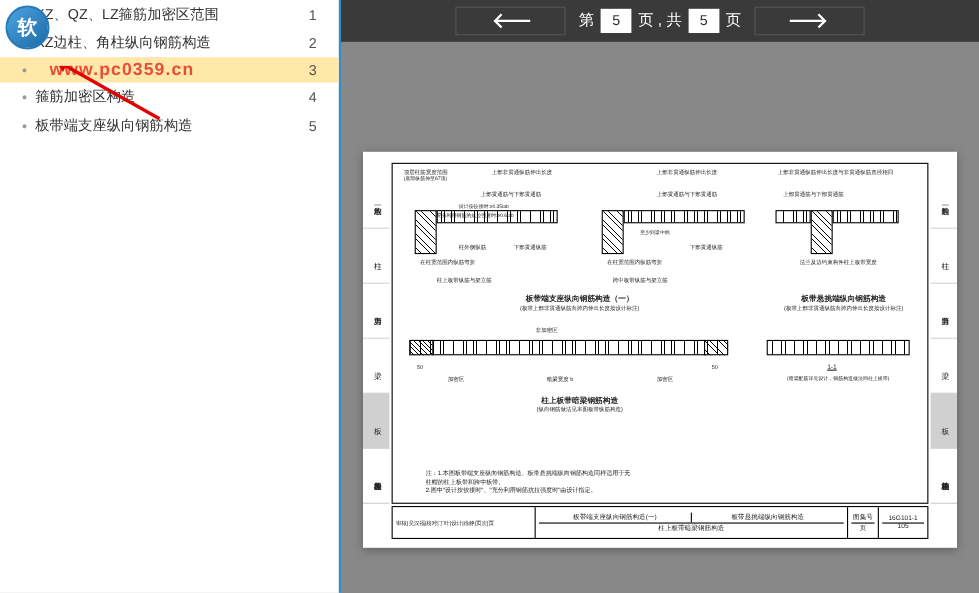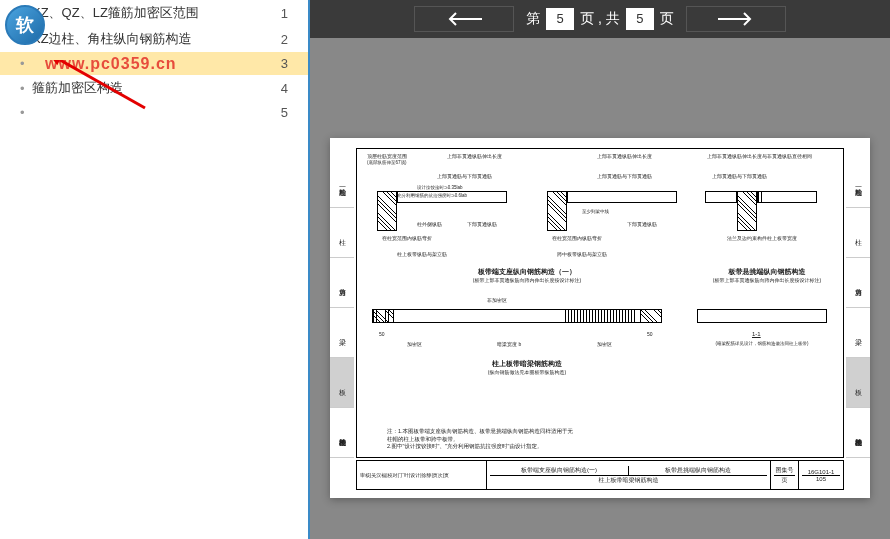--- a/index.html
+++ b/index.html
@@ -89,20 +89,21 @@
       <span class="dot">•</span>
       <span class="toc-page">3</span>
     </div>
     <div class="toc-item">
       <span class="dot">•</span>
         <span class="toc-label">箍筋加密区构造</span>
       <span class="toc-page">4</span>
     </div>
     <div class="toc-item">
       <span class="dot">•</span>
+        <span class="toc-label">板带端支座纵向钢筋构造</span>
       <span class="toc-page">5</span>
     </div>
 
     <svg class="red-arrow" width="120" height="60">
       <line x1="10" y1="0" x2="95" y2="48" stroke="#e30000" stroke-width="3"></line>
       <polygon points="0,-6 12,0 0,6" fill="#e30000" transform="translate(10,0) rotate(207)"></polygon>
     </svg>
   </div>
 
   <div class="viewer">

